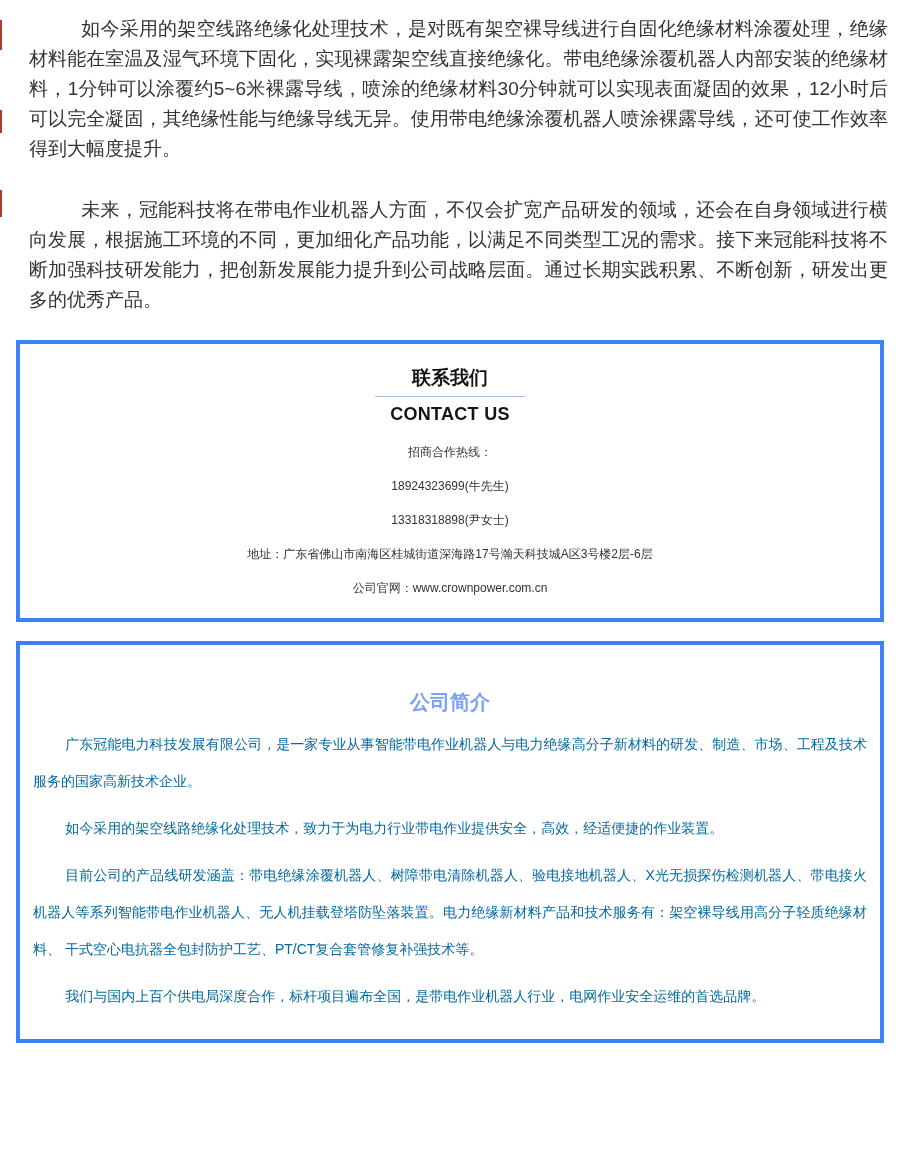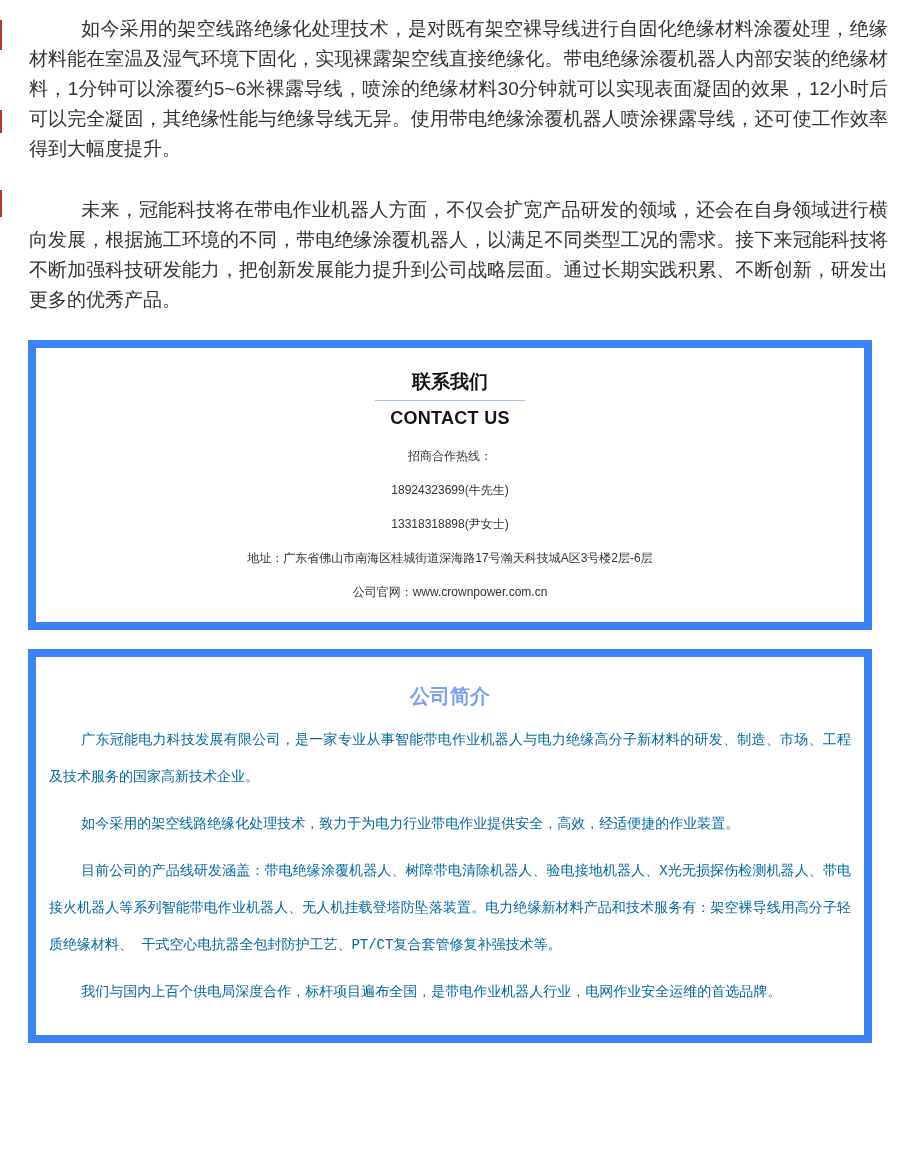--- a/index.html
+++ b/index.html
@@ -21,22 +21,22 @@
     line-height: 30px;
     color: #333333;
     text-align: justify;
     text-indent: 2.75em;
     word-break: break-all;
     margin: 0 0 31px 17px;
   }
   .intro-p.last { margin-bottom: 25px; }
 
   .panel {
-    border: 8px solid #3b82f6;
-    margin: 0 16px;
+    border: 4px solid #3b82f6;
+    margin: 0 4px;
     background: #ffffff;
   }
 
   .contact-panel { text-align: center; padding: 23px 12px 21px; }
   .contact-title-cn {
     font-size: 19px; font-weight: bold; color: #141414; line-height: 21px;
   }
   .title-underline {
     width: 150px; height: 0;
     border-bottom: 1px solid #a9c4e9;
@@ -45,21 +45,21 @@
   .contact-title-en {
     font-size: 18px; font-weight: bold; color: #141414;
     line-height: 19px; letter-spacing: 0.3px;
   }
   .contact-line {
     font-size: 12px; line-height: 17px; color: #333333;
     margin: 17px 0 0 0;
   }
   .contact-line.first { margin-top: 20px; }
 
-  .profile-panel { margin-top: 19px; padding: 30px 13px 24px; font-family: Liberation Mono, monospace; }
+  .profile-panel { margin-top: 19px; padding: 46px 13px 24px; }
   .profile-title-cn {
     text-align: center; font-size: 20px; font-weight: bold;
     color: #7aa0f7; line-height: 22px;
   }
   .profile-title-en {
     text-align: center; font-size: 19px; font-weight: bold;
     color: #7aa0f7; line-height: 21px; margin-top: 18px;
   }
   .profile-p {
     font-size: 14px; line-height: 37px; color: #0369a1;
@@ -74,21 +74,21 @@
 <body>
 
 <div class="edge-artifact" style="top:20px;height:30px"></div>
 <div class="edge-artifact" style="top:110px;height:23px"></div>
 <div class="edge-artifact" style="top:190px;height:27px"></div>
 
 <article class="article">
 
   <p class="intro-p">如今采用的架空线路绝缘化处理技术，是对既有架空裸导线进行自固化绝缘材料涂覆处理，绝缘材料能在室温及湿气环境下固化，实现裸露架空线直接绝缘化。带电绝缘涂覆机器人内部安装的绝缘材料，1分钟可以涂覆约5~6米裸露导线，喷涂的绝缘材料30分钟就可以实现表面凝固的效果，12小时后可以完全凝固，其绝缘性能与绝缘导线无异。使用带电绝缘涂覆机器人喷涂裸露导线，还可使工作效率得到大幅度提升。</p>
 
-  <p class="intro-p last">未来，冠能科技将在带电作业机器人方面，不仅会扩宽产品研发的领域，还会在自身领域进行横向发展，根据施工环境的不同，带电绝缘涂覆机器人，以满足不同类型工况的需求。接下来冠能科技将不断加强科技研发能力，把创新发展能力提升到公司战略层面。通过长期实践积累、不断创新，研发出更多的优秀产品。</p>
+  <p class="intro-p last">未来，冠能科技将在带电作业机器人方面，不仅会扩宽产品研发的领域，还会在自身领域进行横向发展，根据施工环境的不同，更加细化产品功能，以满足不同类型工况的需求。接下来冠能科技将不断加强科技研发能力，把创新发展能力提升到公司战略层面。通过长期实践积累、不断创新，研发出更多的优秀产品。</p>
 
   <section class="panel contact-panel">
     <h2 class="contact-title-cn">联系我们</h2>
     <div class="title-underline"></div>
     <h3 class="contact-title-en">CONTACT US</h3>
     <p class="contact-line first">招商合作热线：</p>
     <p class="contact-line">18924323699(牛先生)</p>
     <p class="contact-line">13318318898(尹女士)</p>
     <p class="contact-line">地址：广东省佛山市南海区桂城街道深海路17号瀚天科技城A区3号楼2层-6层</p>
     <p class="contact-line">公司官网：www.crownpower.com.cn</p>

